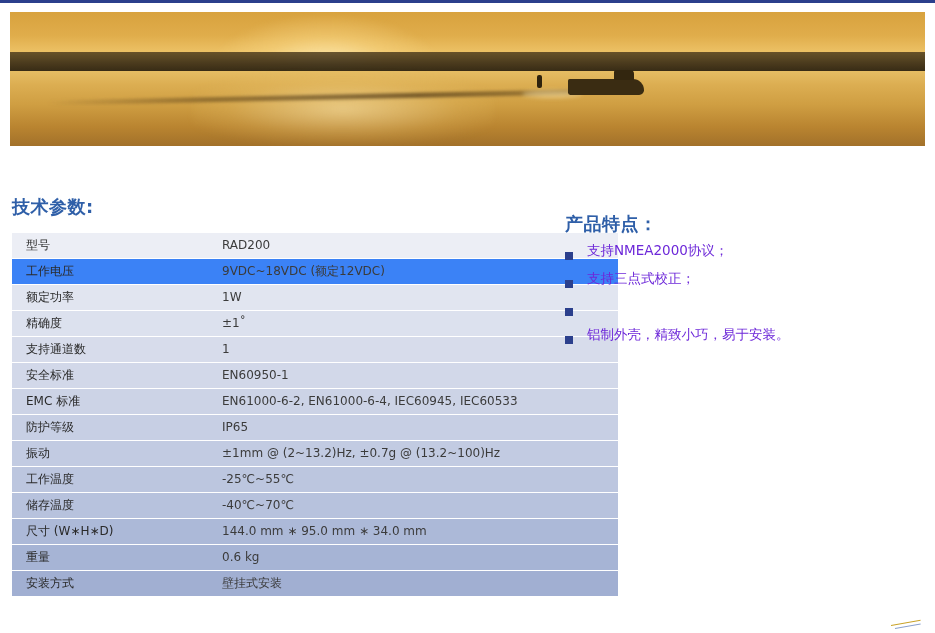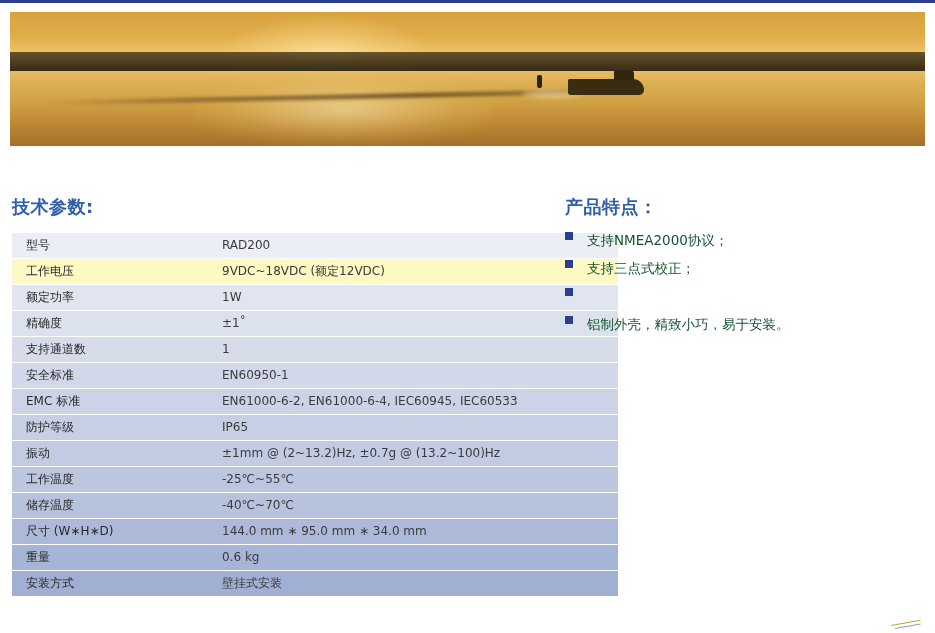--- a/index.html
+++ b/index.html
@@ -135,21 +135,21 @@
   
   .sec-heading {
     position: absolute;
     color: #2f5fa8;
     font-size: 18px;
     font-weight: bold;
     letter-spacing: 0.5px;
     white-space: nowrap;
   }
   #spec-heading { left: 12px; top: 195px; }
-  #feat-heading { left: 565px; top: 195px; font-family: Liberation Mono, monospace; }
+  #feat-heading { left: 565px; top: 212px; font-family: Liberation Mono, monospace; }
 
   
   .spec-table {
     position: absolute;
     left: 12px;
     top: 233px;
     width: 606px;
     border-collapse: collapse;
     font-size: 12px;
     color: #333333;
@@ -176,24 +176,24 @@
     position: absolute;
     left: 565px;
     top: 232px;
     width: 370px;
     list-style: none;
     margin: 0;
     padding: 0;
   }
   .feat-list li {
     display: flex;
-    align-items: flex-start;
+    align-items: flex-end;
     height: 28px;
     font-size: 13.5px;
-    color: #14532d;
+    color: #6d28d9;
     white-space: nowrap;
   }
   .bullet {
     display: inline-block;
     width: 8px;
     height: 8px;
     background: #2b3f8c;
     margin-right: 14px;
     flex: 0 0 auto;
   }
@@ -236,21 +236,21 @@
 </div>
 
 <div class="sec-heading" id="spec-heading">技术参数:</div>
 
 <table class="spec-table">
   <tbody id="spec-body">
       <tr style="background: rgb(236, 238, 245);">
         <td class="k">型号</td>
         <td class="v">RAD200</td>
       </tr>
-      <tr style="background: #fef9c3;">
+      <tr style="background: #3b82f6;">
         <td class="k">工作电压</td>
         <td class="v">9VDC~18VDC (额定12VDC)</td>
       </tr>
       <tr style="background: rgb(225, 229, 240);">
         <td class="k">额定功率</td>
         <td class="v">1W</td>
       </tr>
       <tr style="background: rgb(220, 225, 238);">
         <td class="k">精确度</td>
         <td class="v">±1˚</td>

